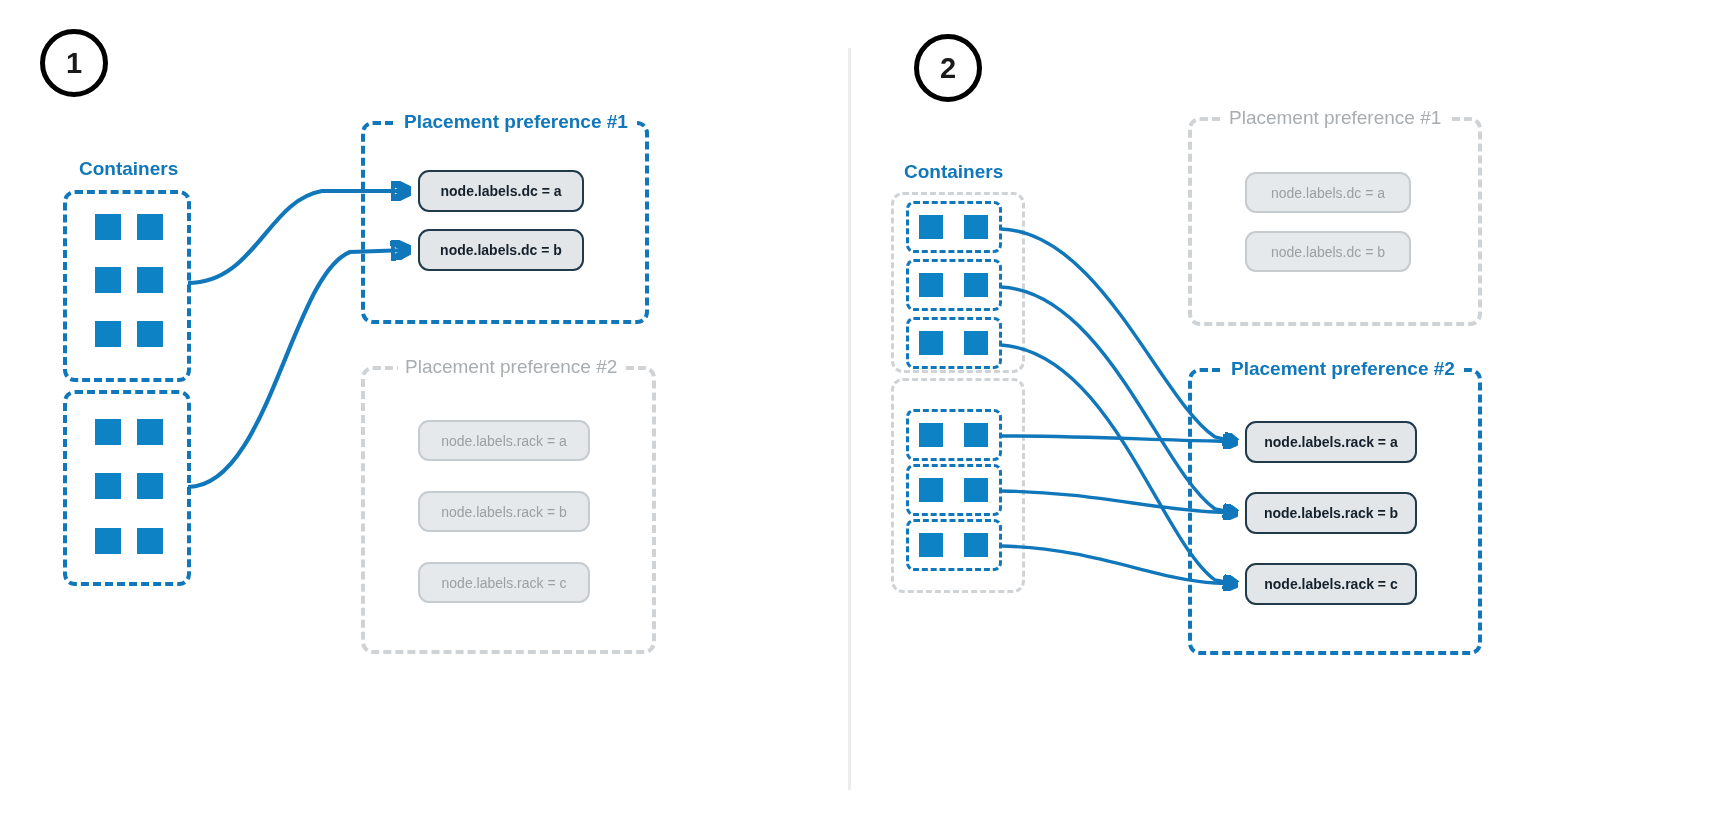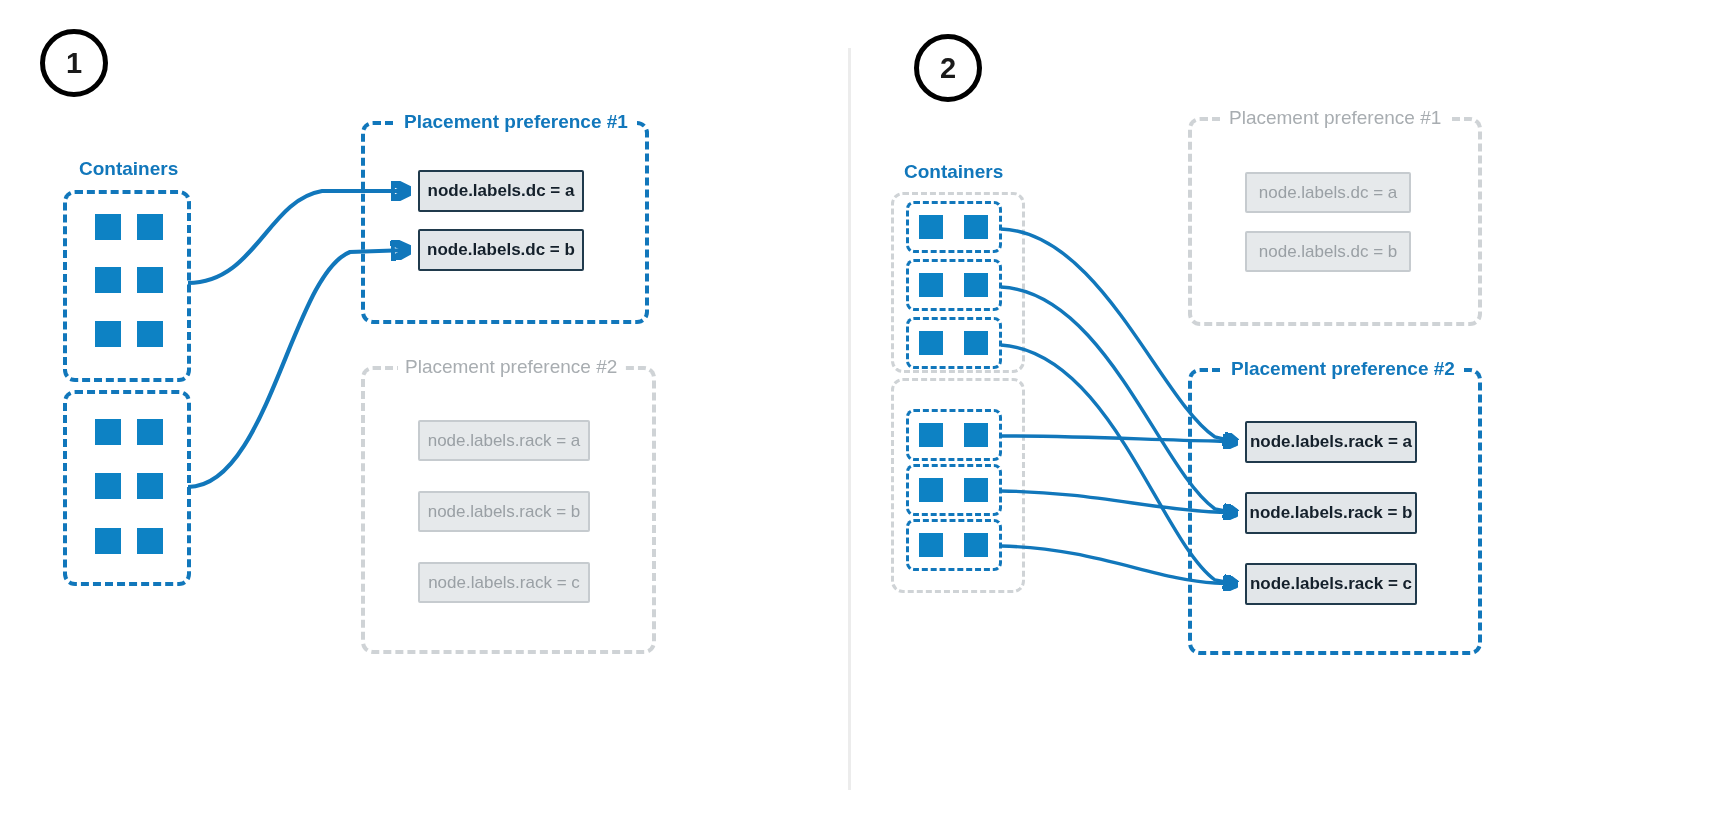--- a/index.html
+++ b/index.html
@@ -34,21 +34,21 @@
   .dbox.blue-thin{border:3px dashed #1177bb;border-radius:8px;}
 
   
   .sq{position:absolute;width:26px;height:26px;background:#0d82c4;}
   .sq.small{width:24px;height:24px;}
 
   
   .chip{
     position:absolute;box-sizing:border-box;
     display:flex;align-items:center;justify-content:center;
-    font-size:17px;font-weight:700;border-radius:2px;
+    font-size:14px;font-weight:700;border-radius:11px;
     font-family:"Liberation Sans",sans-serif;white-space:nowrap;
   }
   .chip.on{background:#e2e6e9;border:2.5px solid #203a4c;color:#14202b;}
   .chip.off{background:#e6e9eb;border:2px solid #c6cbcf;color:#9aa0a5;font-weight:400;}
 
   svg.arrows{position:absolute;left:0;top:0;width:1717px;height:838px;overflow:visible;pointer-events:none;}
   svg.arrows path{fill:none;stroke:#1177bb;stroke-width:4.2;stroke-linecap:butt;}
   svg.arrows path.thin{stroke-width:3.4;}
 </style>
 </head>

